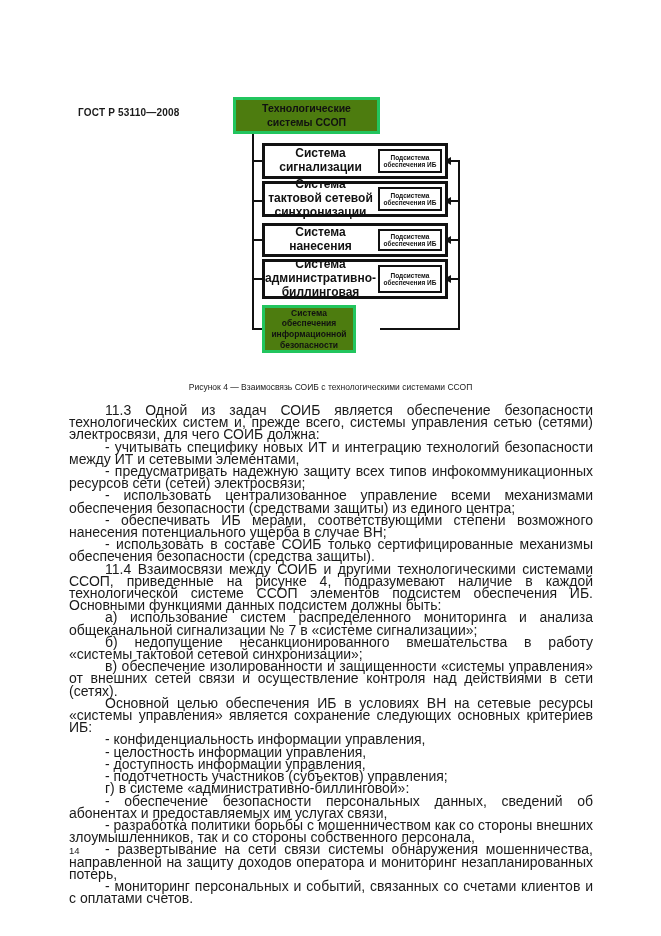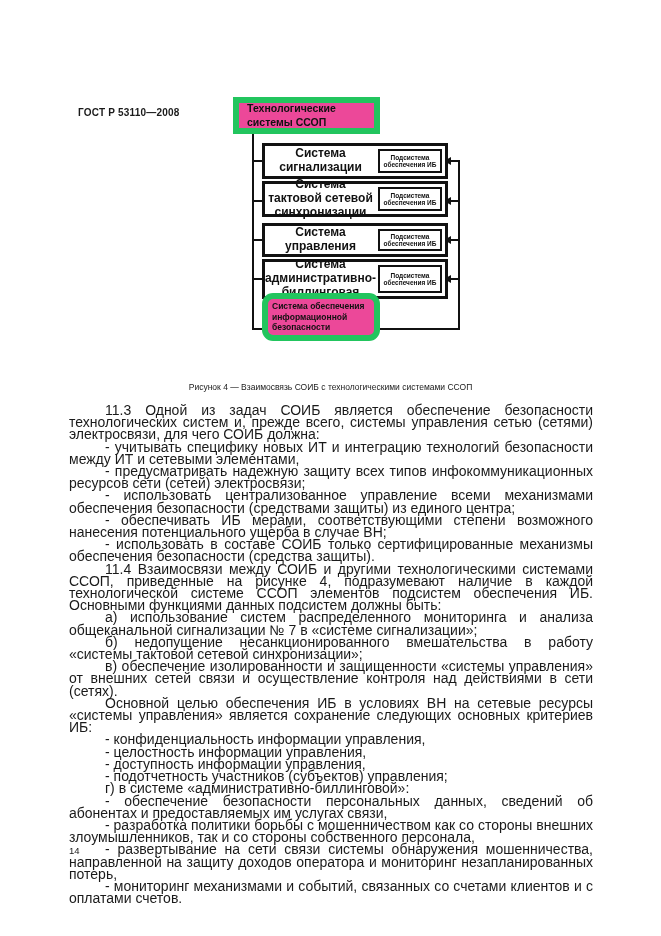--- a/index.html
+++ b/index.html
@@ -7,26 +7,26 @@
     position:relative; width:661px; height:936px; background:#ffffff;
     font-family:"Liberation Sans", sans-serif; color:#1a1a1a; overflow:hidden;
   }
   .doc-header {
     position:absolute; left:78px; top:63px;
     font-size:10px; font-weight:bold; letter-spacing:.2px; white-space:nowrap;margin-top:44px;
   }
   
   .figure { position:absolute; left:0; top:0; width:661px; height:360px; }
   .dbox {
-    position:absolute; box-sizing:border-box; border:6px solid #22c55e; background:#ec4899;
-    display:flex; align-items:center; justify-content:center; text-align:left;
+    position:absolute; box-sizing:border-box; border:3px solid #22c55e; background:#4d7c0f;
+    display:flex; align-items:center; justify-content:center; text-align:center;
     font-weight:bold; color:#111;
   }
   .top-box   { left:233px; top:97px;  width:147px; height:37px; font-size:10.5px; line-height:1.25; padding:0 8px; }
-  .bottom-box{ left:262px; top:293px; width:118px; height:48px; font-size:8.5px;  line-height:1.25; padding:0 4px;border-radius:11px; }
+  .bottom-box{ left:262px; top:305px; width:94px; height:48px; font-size:8.5px;  line-height:1.25; padding:0 4px; }
   .drow {
     position:absolute; left:262px; width:186px; box-sizing:border-box;
     border:3px solid #111; background:#fff;
   }
   .r1 { top:143px; height:36px; }
   .r2 { top:181px; height:36px; }
   .r3 { top:223px; height:34px; }
   .r4 { top:259px; height:40px; }
   .row-label {
     position:absolute; left:3px; right:72px; top:0; bottom:0;
@@ -91,21 +91,21 @@
       <div class="row-label">Система сигнализации</div>
       <div class="sub-box">Подсистема обеспечения ИБ</div>
     </div>
 
     <div class="drow r2">
       <div class="row-label">Система тактовой сетевой синхронизации</div>
       <div class="sub-box">Подсистема обеспечения ИБ</div>
     </div>
 
     <div class="drow r3">
-      <div class="row-label">Система управления</div>
+      <div class="row-label">Система нанесения</div>
       <div class="sub-box">Подсистема обеспечения ИБ</div>
     </div>
 
     <div class="drow r4">
       <div class="row-label">Система административно-биллинговая</div>
       <div class="sub-box">Подсистема обеспечения ИБ</div>
     </div>
 
     <div class="dbox bottom-box">Система обеспечения информационной безопасности</div>
   </div>
@@ -125,18 +125,18 @@
     <p class="para">в) обеспечение изолированности и защищенности «системы управления» от внешних сетей связи и осуществление контроля над действиями в сети (сетях).</p>
     <p class="para">Основной целью обеспечения ИБ в условиях ВН на сетевые ресурсы «системы управления» является сохранение следующих основных критериев ИБ:</p>
     <p class="para">- конфиденциальность информации управления,</p>
     <p class="para">- целостность информации управления,</p>
     <p class="para">- доступность информации управления,</p>
     <p class="para">- подотчетность участников (субъектов) управления;</p>
     <p class="para">г) в системе «административно-биллинговой»:</p>
     <p class="para">- обеспечение безопасности персональных данных, сведений об абонентах и предоставляемых им услугах связи,</p>
     <p class="para">- разработка политики борьбы с мошенничеством как со стороны внешних злоумышленников, так и со стороны собственного персонала,</p>
     <p class="para">- развертывание на сети связи системы обнаружения мошенничества, направленной на защиту доходов оператора и мониторинг незапланированных потерь,</p>
-    <p class="para">- мониторинг механизмами и событий, связанных со счетами клиентов и с оплатами счетов.</p>
+    <p class="para">- мониторинг персональных и событий, связанных со счетами клиентов и с оплатами счетов.</p>
   </div>
 
   <div class="page-number">14</div>
 
 </div>
 
 </body></html>

